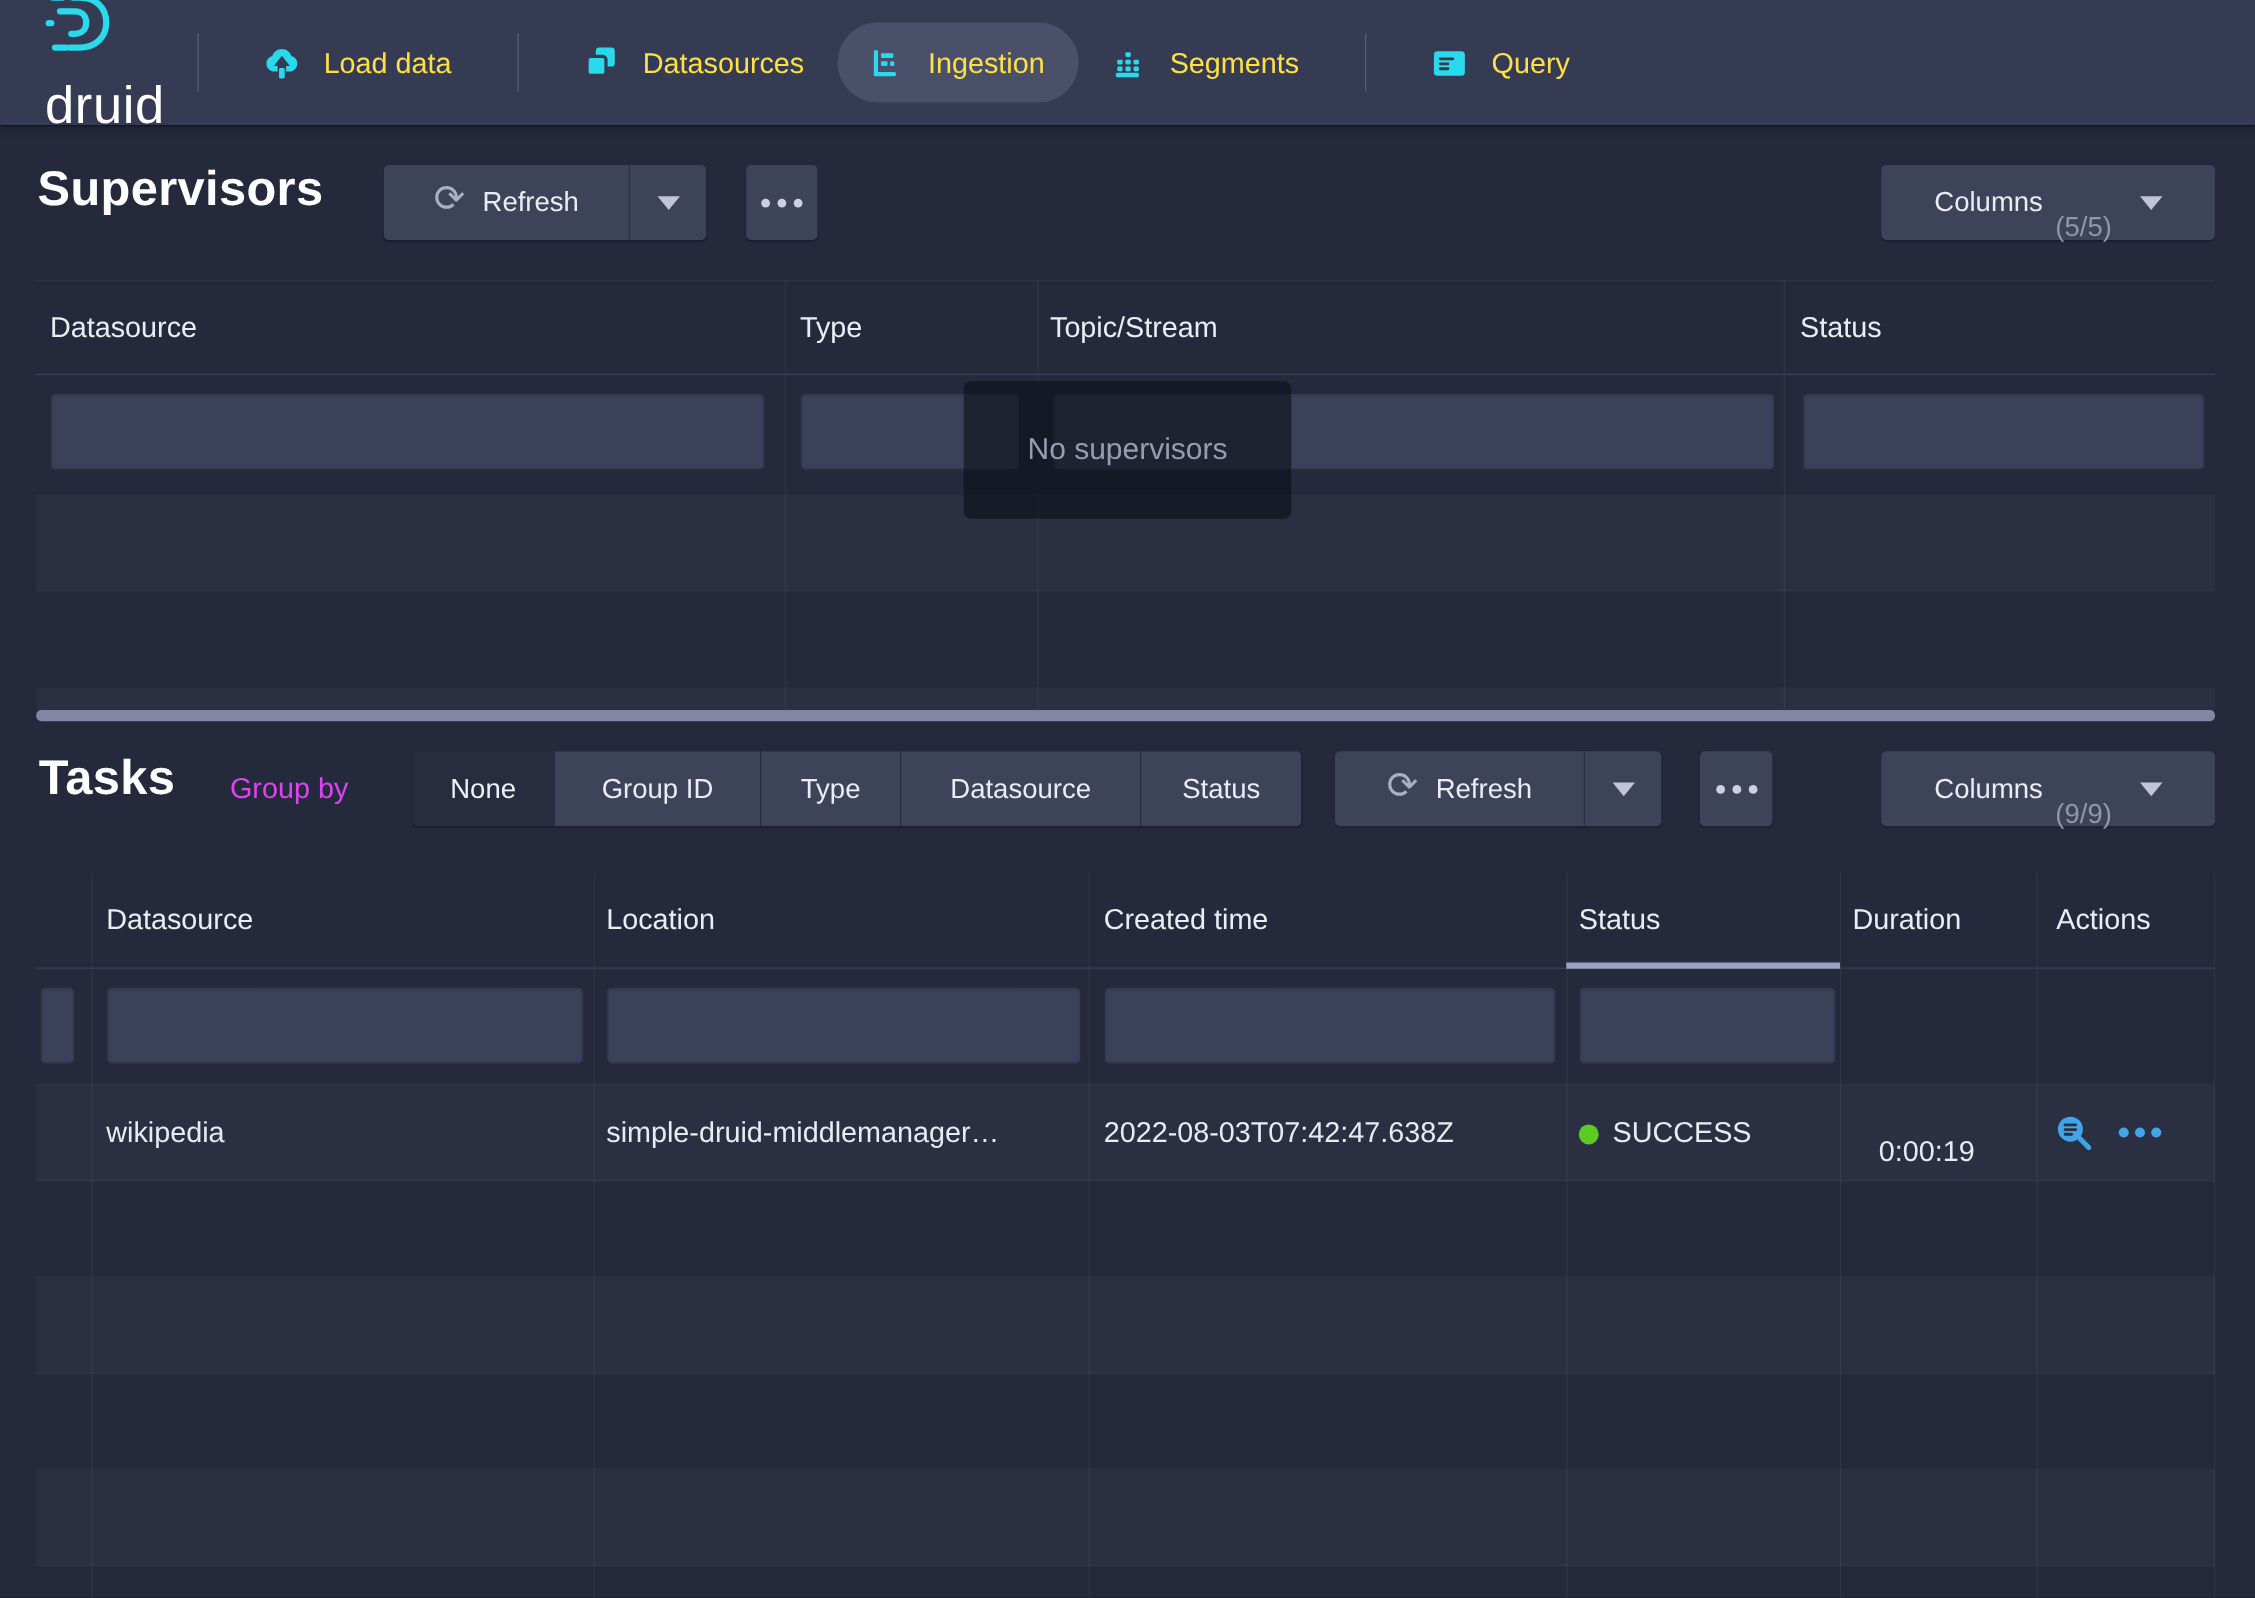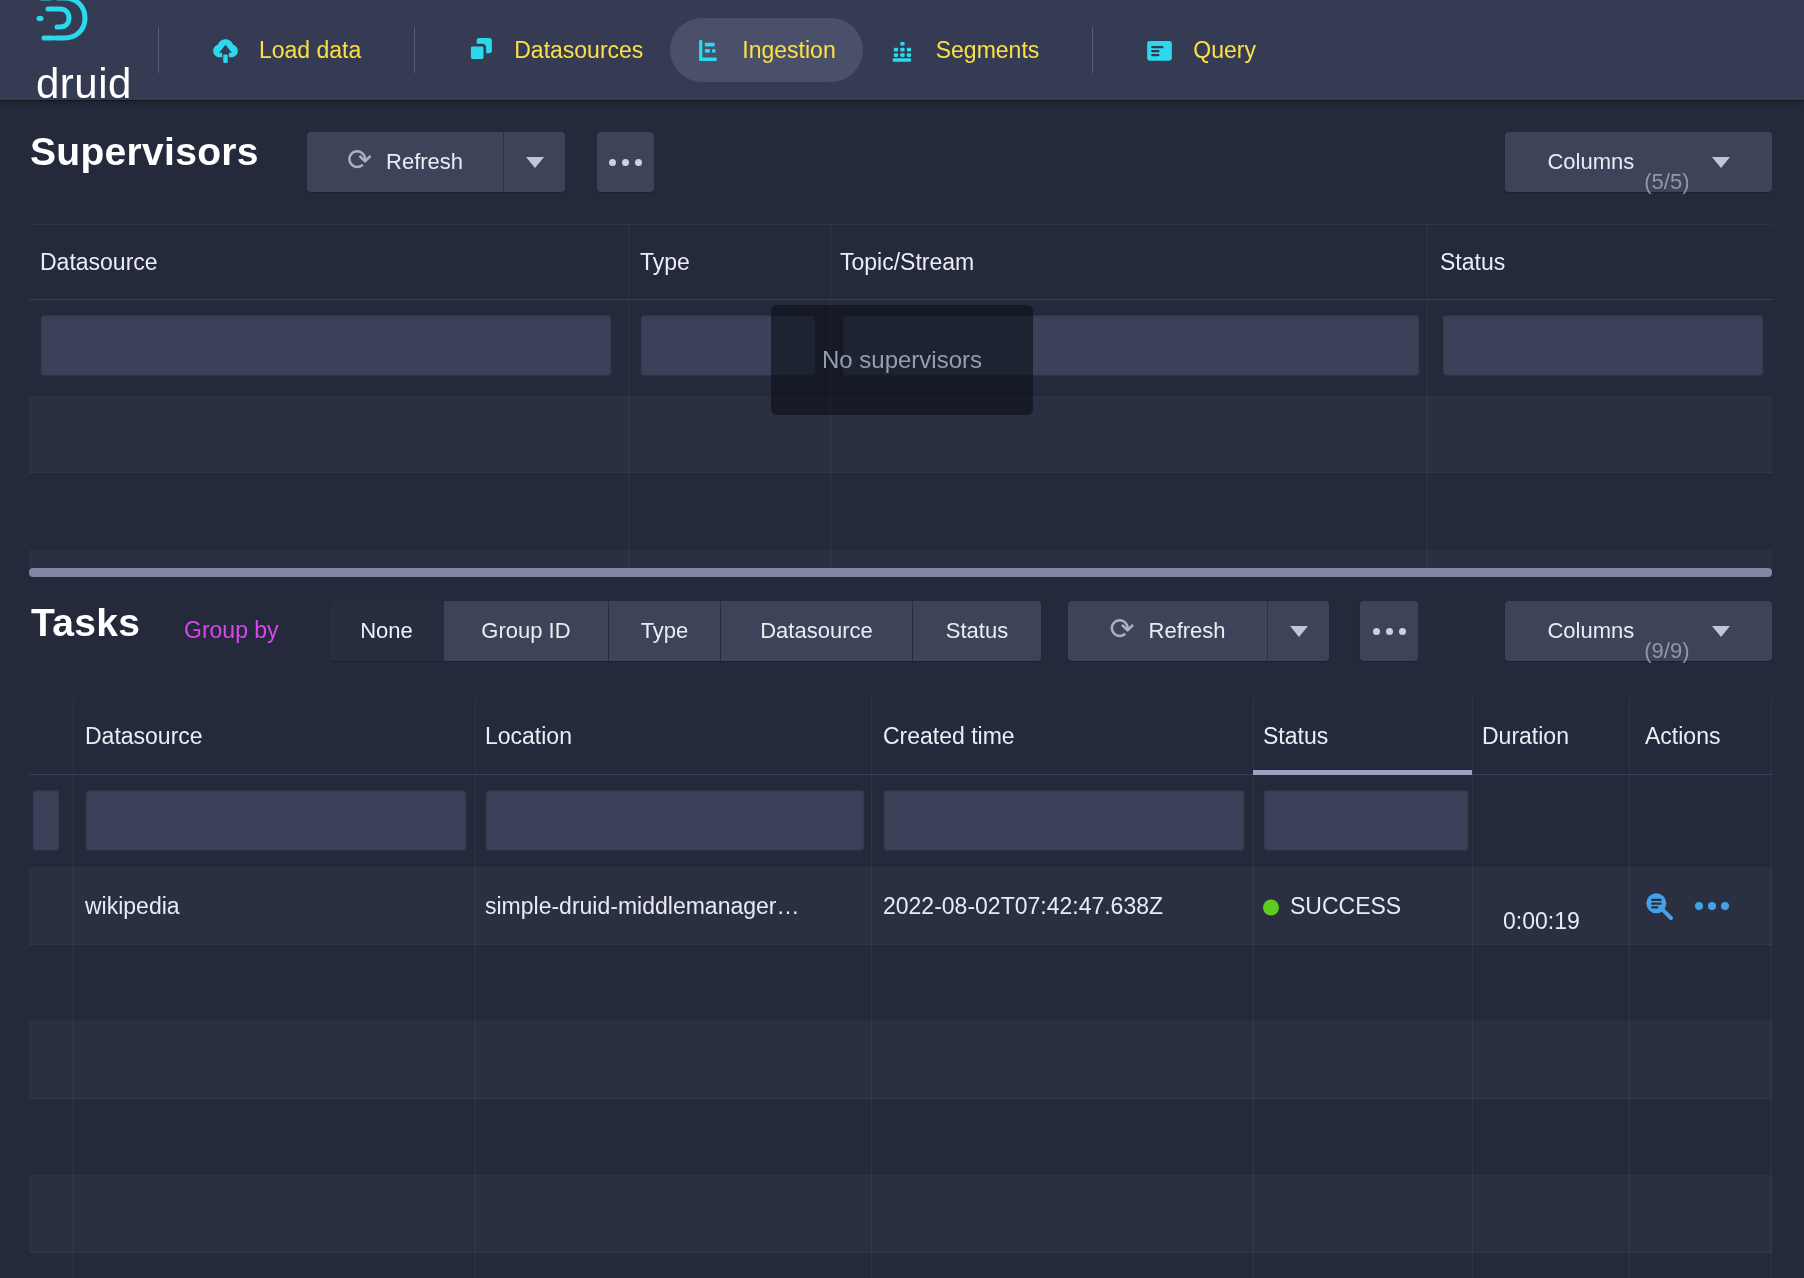--- a/index.html
+++ b/index.html
@@ -288,21 +288,21 @@
       <input class="filter-box" style="left: 3px; top: 14px; width: 28px; padding: 0px;">
       <input class="filter-box" style="left: 56px; top: 14px; width: 382px;">
       <input class="filter-box" style="left: 456px; top: 14px; width: 380px;">
       <input class="filter-box" style="left: 854px; top: 14px; width: 362px;">
       <input class="filter-box" style="left: 1234px; top: 14px; width: 206px;">
     </div>
 
     <div class="strip stripe row-line" style="top:170px;height:77px;">
       <div class="cell" style="left:56px;">wikipedia</div>
       <div class="cell" style="left:456px;">simple-druid-middlemanager…</div>
-      <div class="cell" style="left:854px;">2022-08-02T07:42:47.638Z</div>
+      <div class="cell" style="left:854px;">2022-08-03T07:42:47.638Z</div>
       <div class="cell" style="left:1234px;">
         <span class="status-dot"></span><span>SUCCESS</span>
       </div>
       <div class="cell" style="left:1474px;margin-top:15px;">0:00:19</div>
       <div class="actions-cell" style="left:1614px;">
         <span class="action-icon">
           <svg width="32" height="32" viewBox="0 0 24 24">
             <circle cx="10" cy="10" r="7.5" fill="currentColor"></circle>
             <rect x="6" y="6.6" width="8" height="1.7" rx="0.8" fill="#293044"></rect>
             <rect x="6" y="9.4" width="8" height="1.7" rx="0.8" fill="#293044"></rect>

